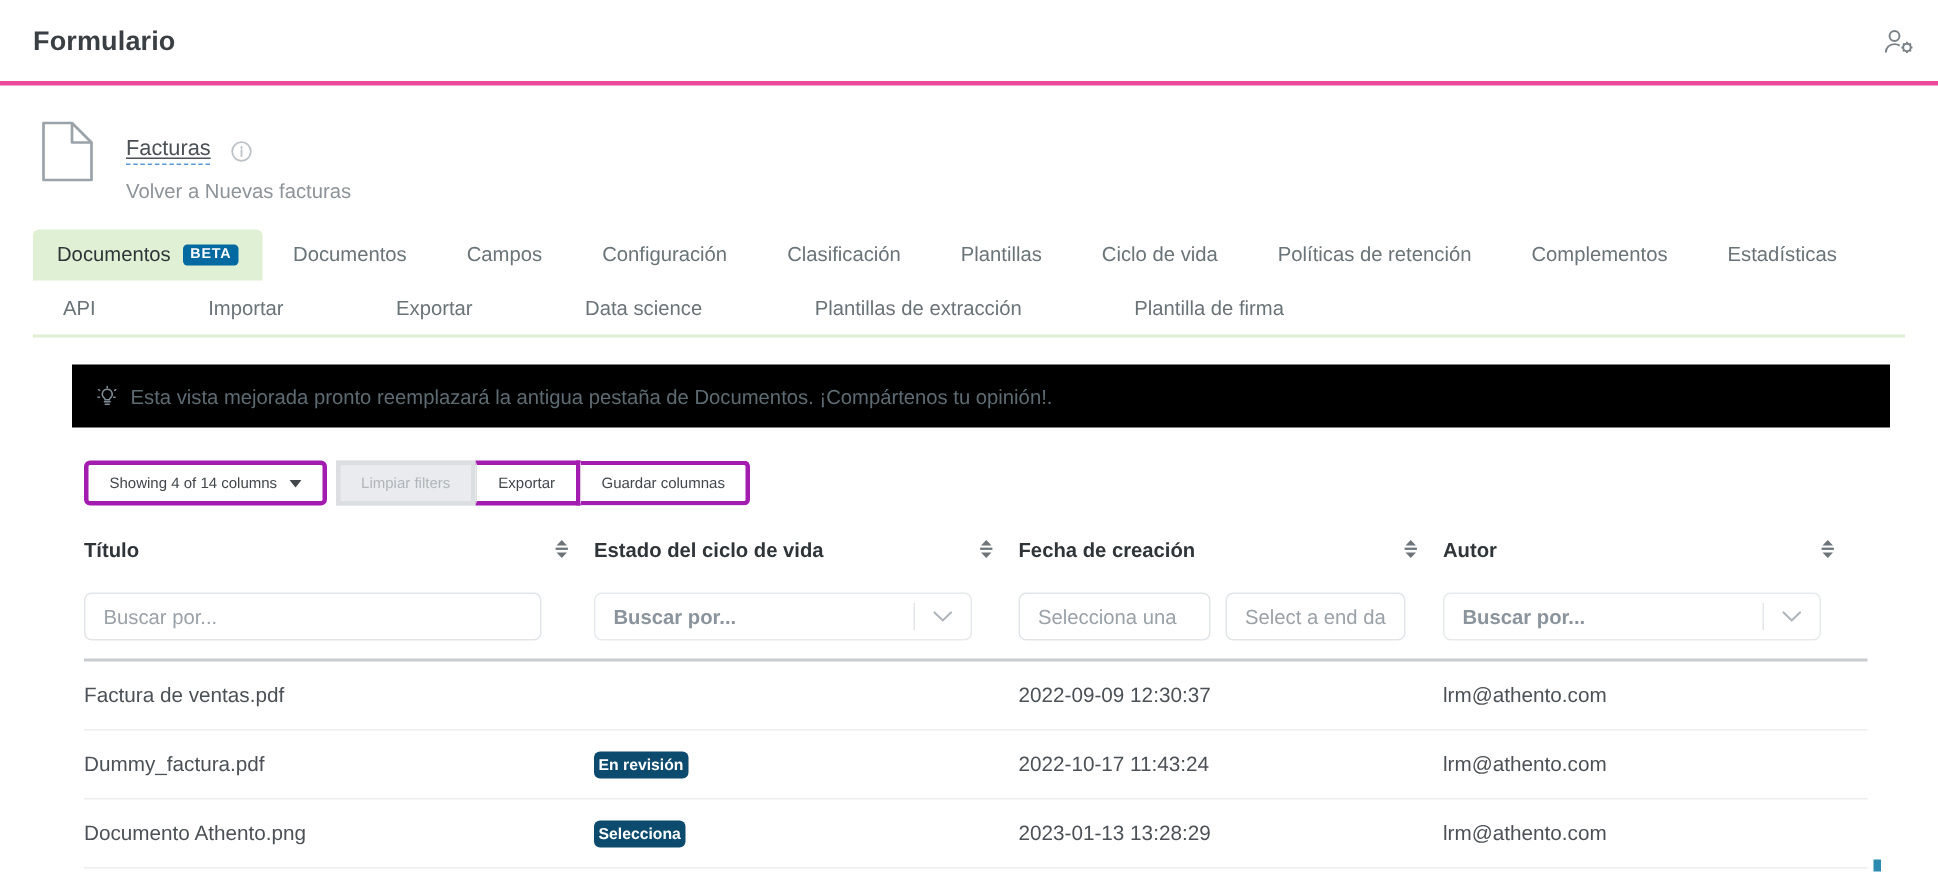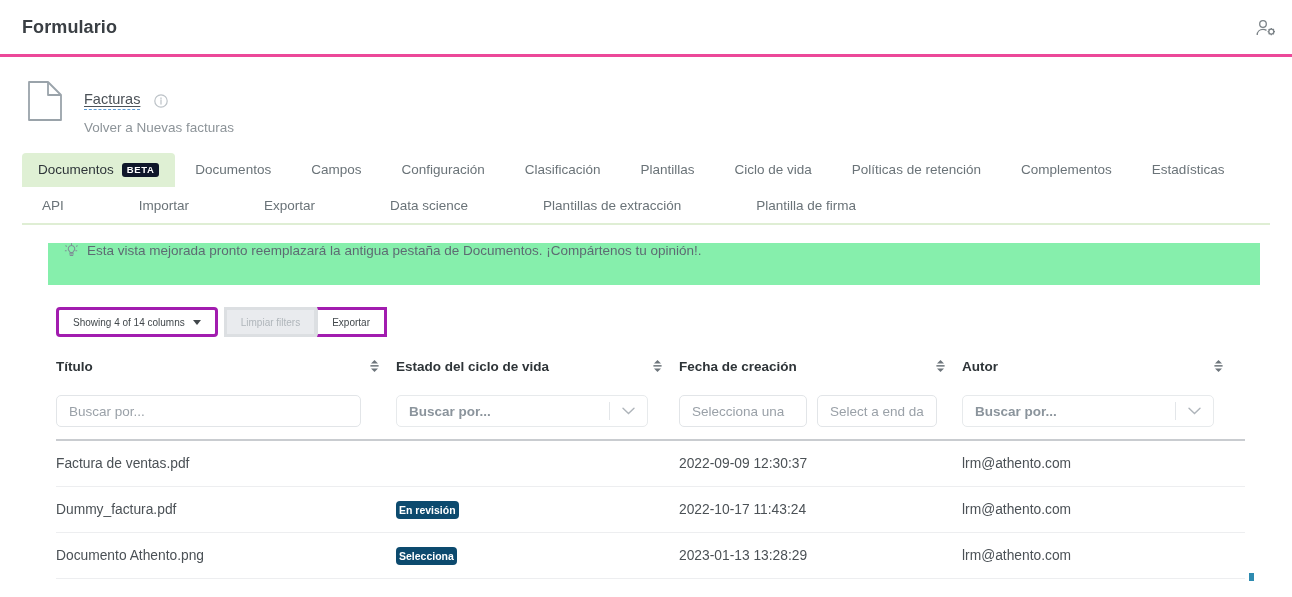--- a/index.html
+++ b/index.html
@@ -89,36 +89,37 @@
   .tab.active {
     background: #dff0d4;
     color: #2e3539;
     border-radius: 4px 4px 0 0;
     display: flex;
     align-items: center;
     gap: 8px;
     padding: 9px 16px;
   }
   .beta-badge {
-    background: #0f172a;
+    background: #0369a1;
     color: #fff;
     font-size: 9.5px;
     font-weight: bold;
     letter-spacing: .6px;
     border-radius: 3px;
     padding: 2px 5px 2px 5px;
     line-height: 1;
   }
 
   
   .banner {
     margin: 18px 32px 0 48px;
-    background: #86efac;
+    background: #000000;
     height: 42px;
     display: flex;
+    align-items: center;
     padding: 0 16px;
     font-size: 13.5px;
     color: #5d6b72;
   }
   .bulb-icon { margin-right: 8px; display: inline-flex; }
 
   
   .toolbar {
     margin: 22px 0 0 56px;
     display: flex;
@@ -327,20 +328,21 @@
   <span>Esta vista mejorada pronto reemplazará la antigua pestaña de Documentos. ¡Compártenos tu opinión!.</span>
 </div>
 
 <div class="toolbar">
   <div class="btn dropdown">
     <span>Showing 4 of 14 columns</span>
     <span class="caret"></span>
   </div>
   <div class="btn disabled">Limpiar filters</div>
   <div class="btn plain first-plain">Exportar</div>
+  <div class="btn plain last">Guardar columnas</div>
 </div>
 
 <div class="table">
 
   <div class="thead">
 
     <div class="th col-titulo">
       <div class="th-label-row">
         <span class="th-label">Título</span>
         <span class="sort-icon">

